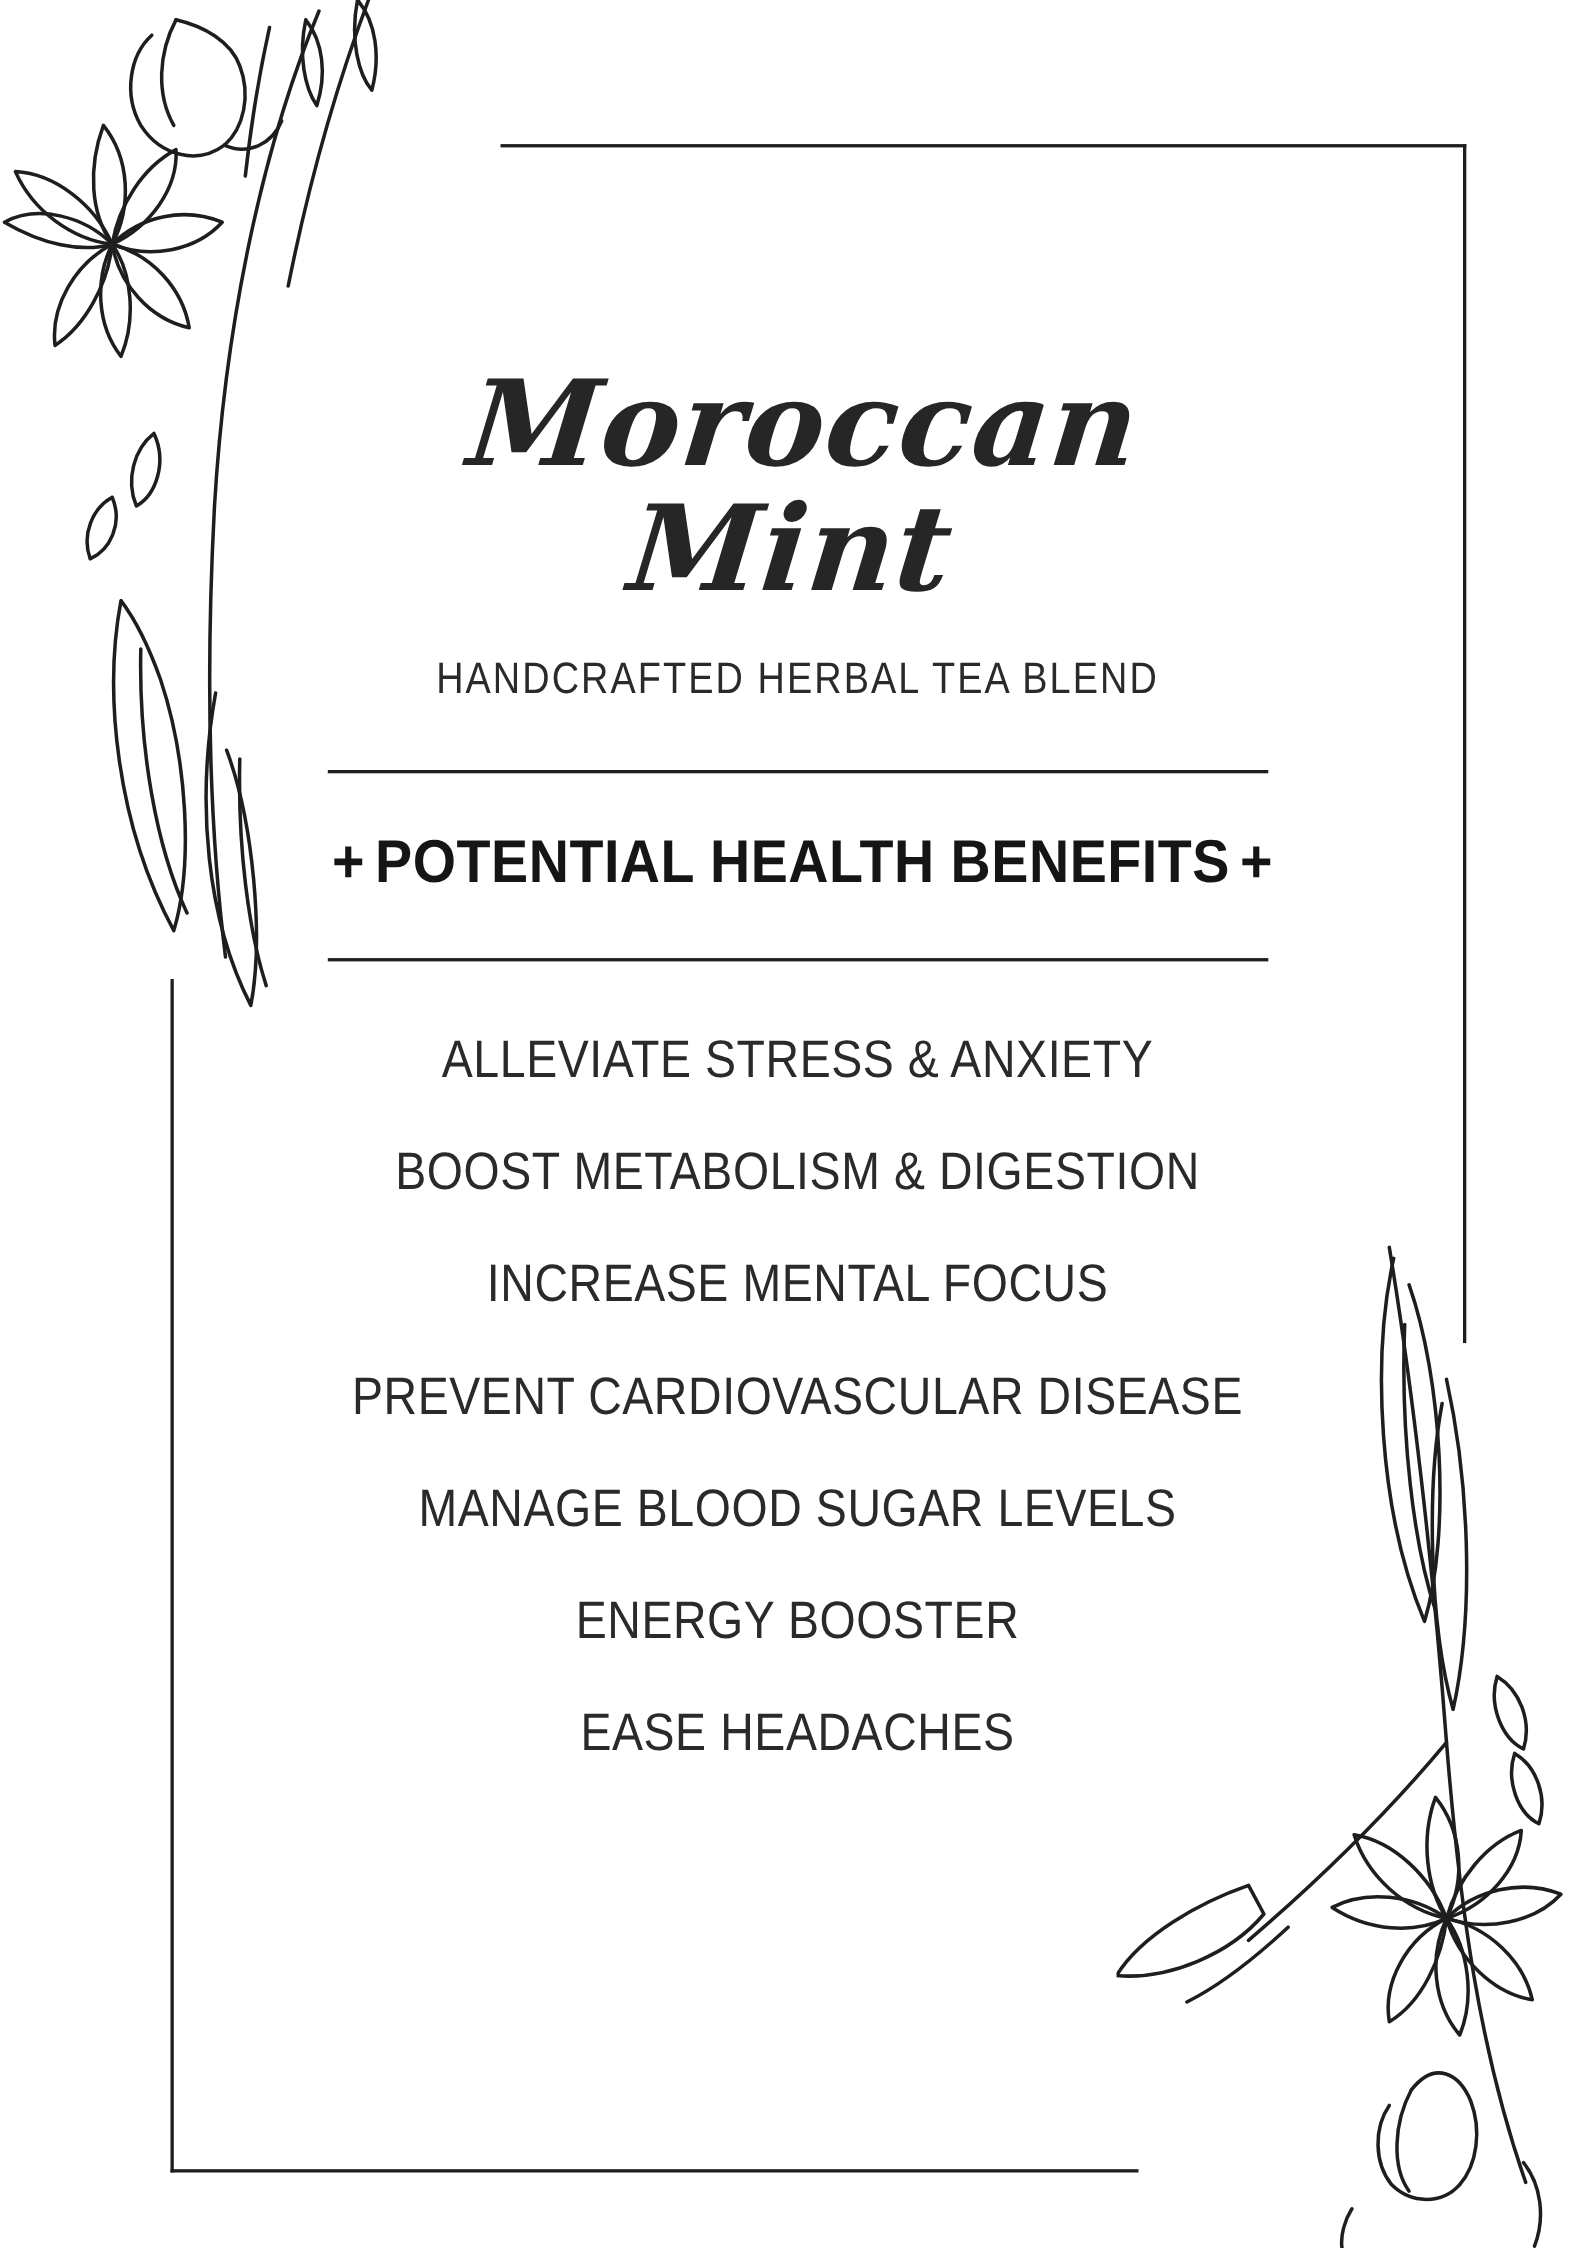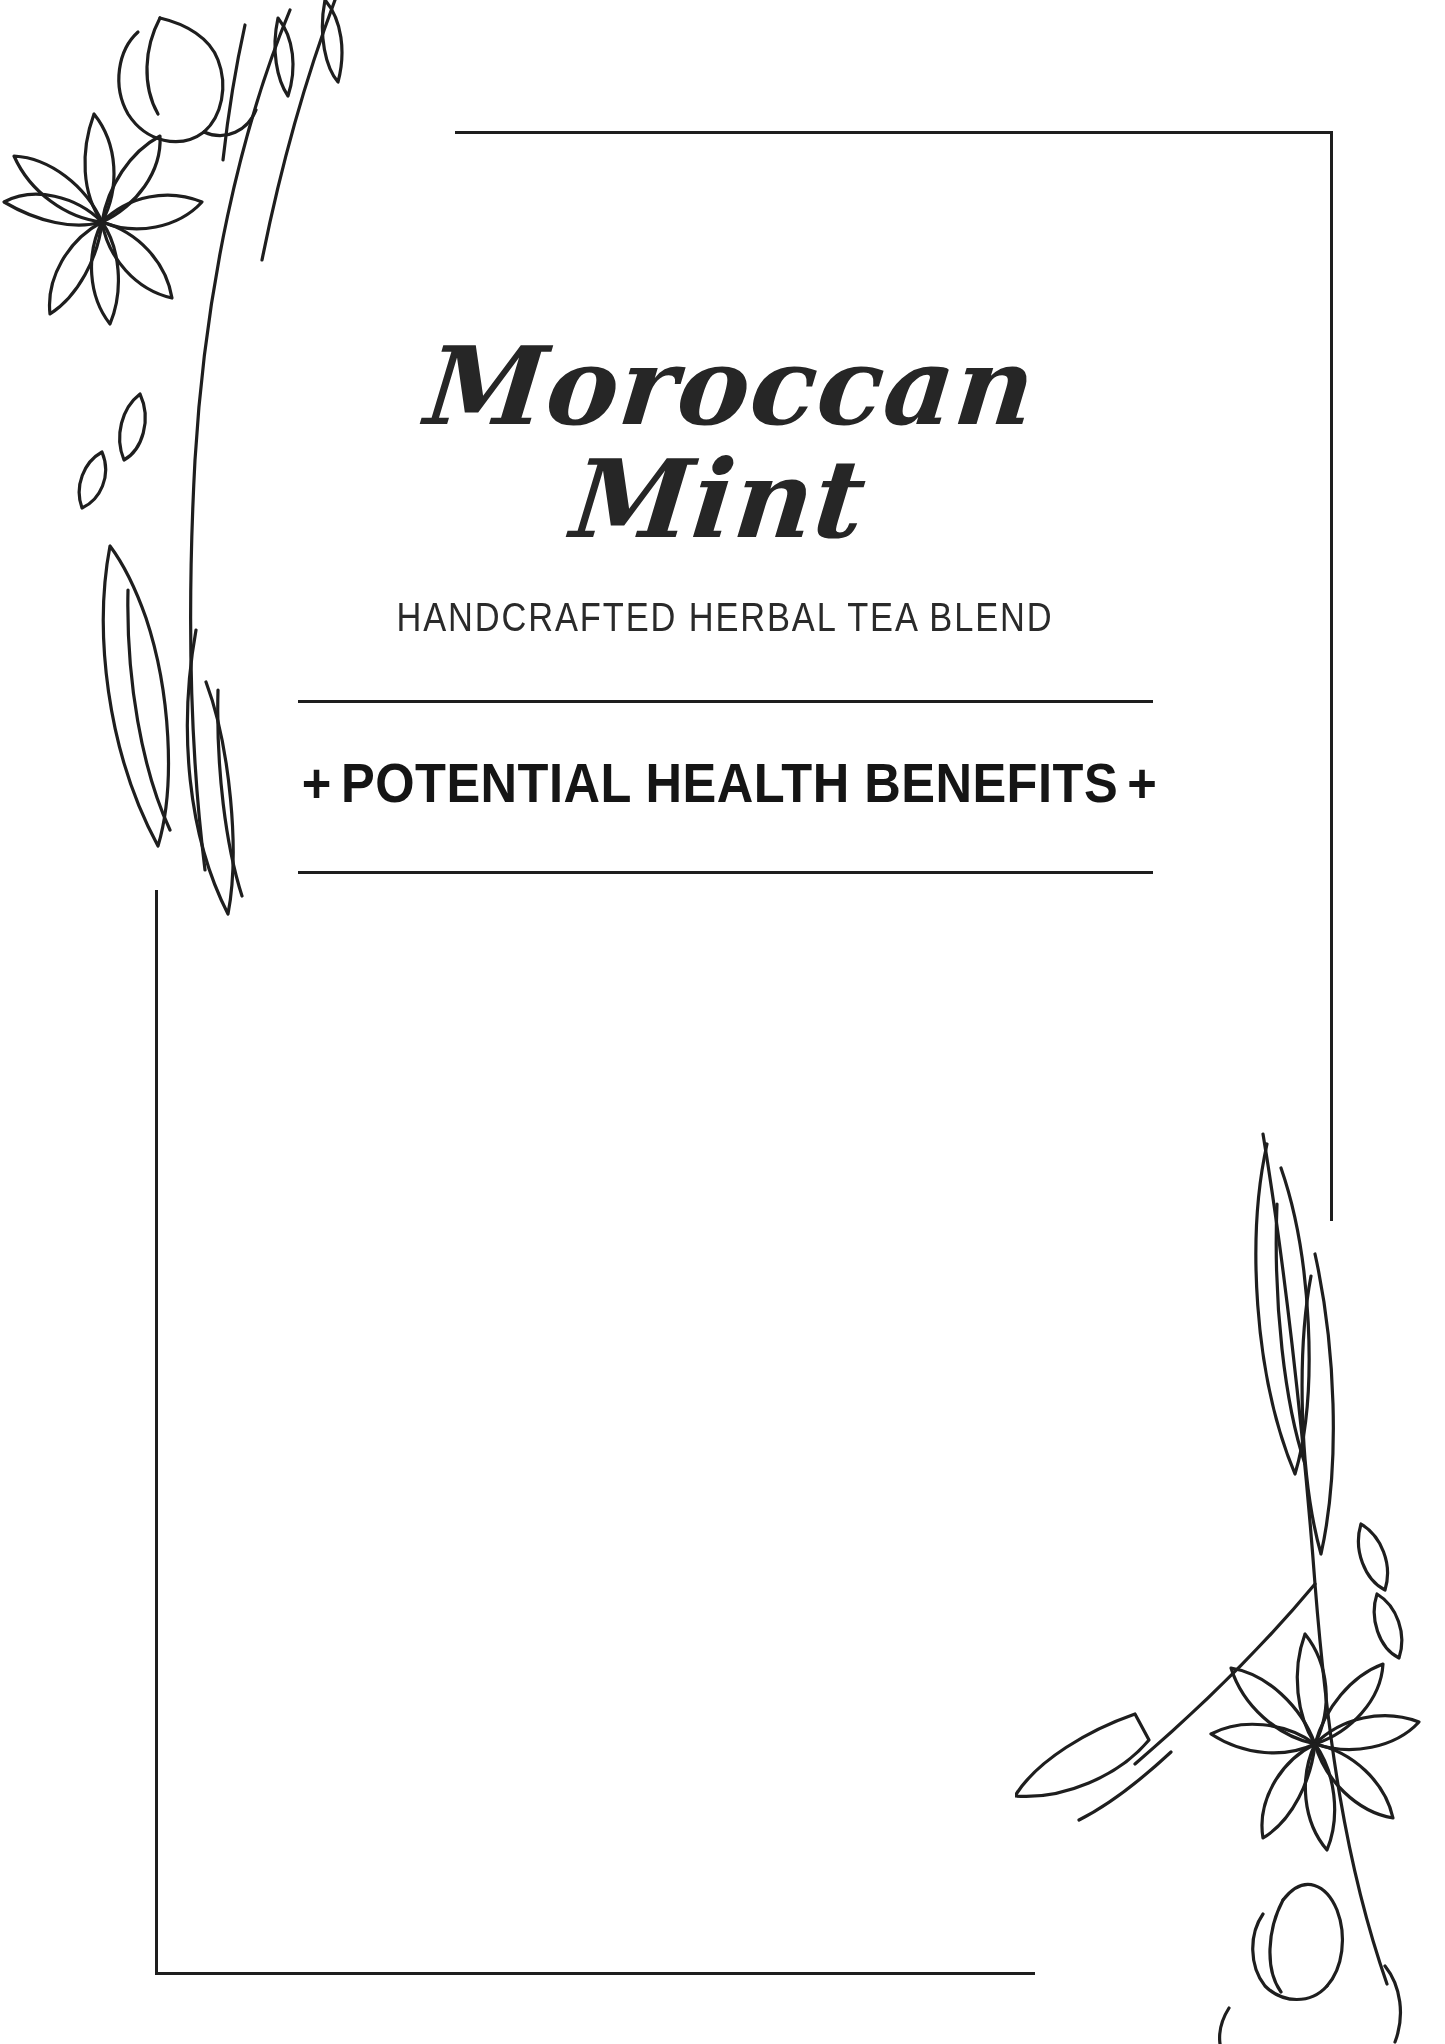--- a/index.html
+++ b/index.html
@@ -199,14 +199,23 @@
   <div class="subtitle">HANDCRAFTED HERBAL TEA BLEND</div>
 
   <div class="divider"></div>
 
   <div class="section-heading">
     <span class="plus">+</span><span>POTENTIAL HEALTH BENEFITS</span><span class="plus">+</span>
   </div>
 
   <div class="divider lower"></div>
 
+  <ul class="benefits">
+    <li>ALLEVIATE STRESS &amp; ANXIETY</li>
+    <li>BOOST METABOLISM &amp; DIGESTION</li>
+    <li>INCREASE MENTAL FOCUS</li>
+    <li>PREVENT CARDIOVASCULAR DISEASE</li>
+    <li>MANAGE BLOOD SUGAR LEVELS</li>
+    <li>ENERGY BOOSTER</li>
+    <li>EASE HEADACHES</li>
+  </ul>
 
 </div>
 
 </body></html>

